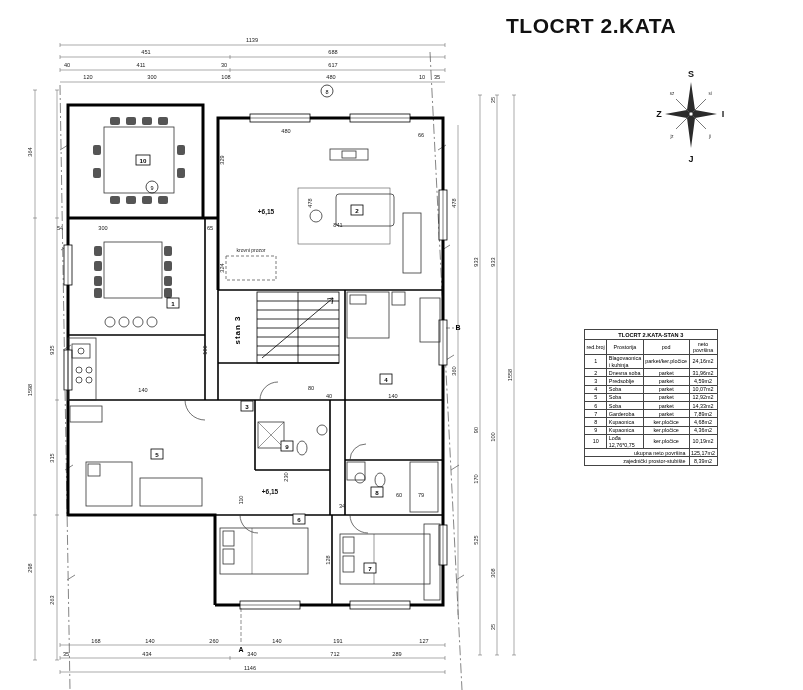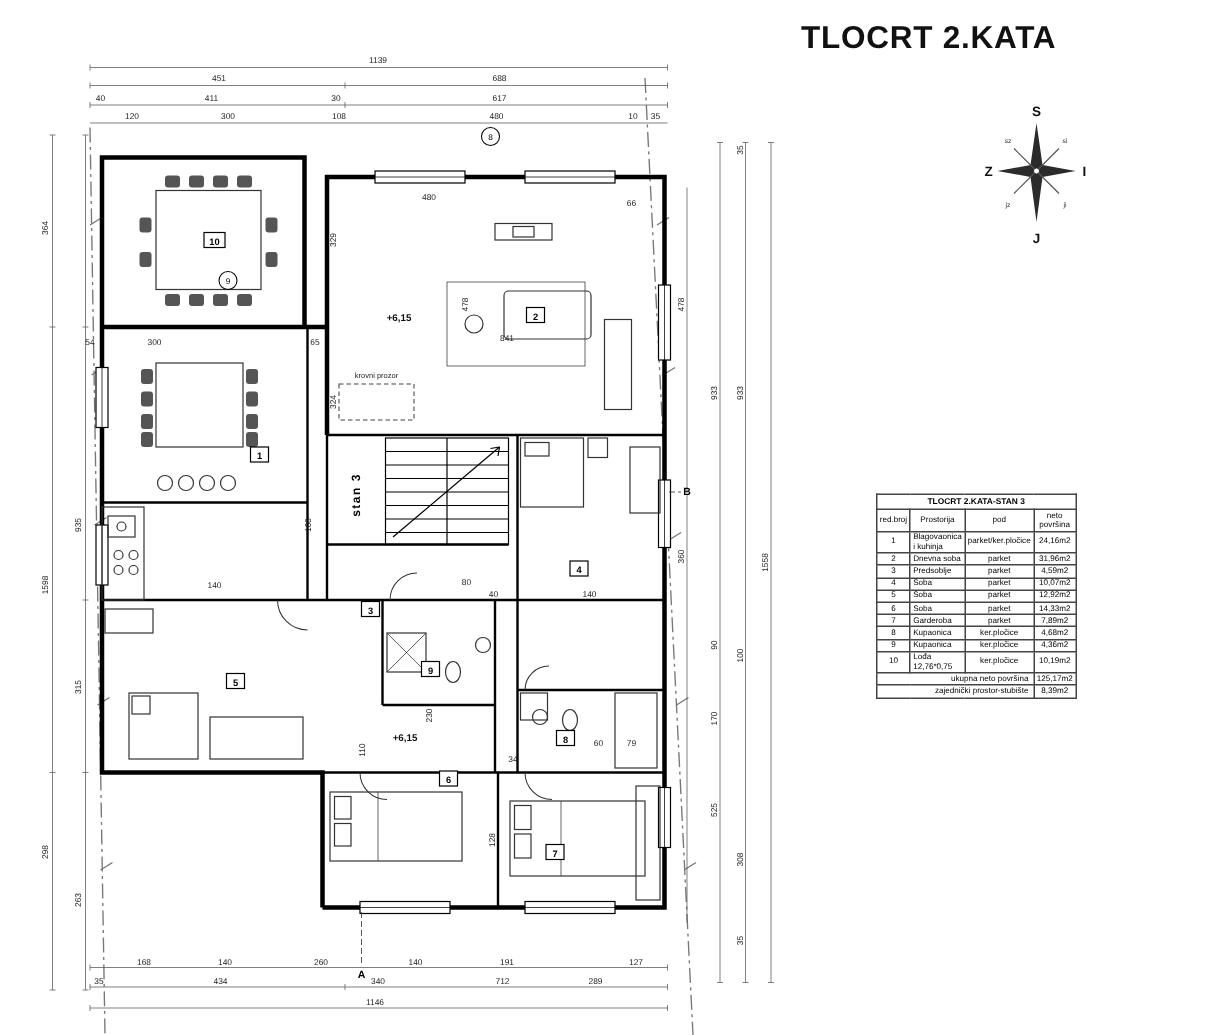--- a/index.html
+++ b/index.html
@@ -1,18 +1,18 @@
 <!DOCTYPE html>
 <html><head>
 <meta charset="utf-8">
 <style>
   html,body{margin:0;padding:0;background:#fff;}
   .canvas{position:relative;width:803px;height:690px;background:#ffffff;overflow:hidden;
           font-family:"Liberation Sans",sans-serif;}
-  .drawing-title{position:absolute;left:534px;top:14px;font-size:21px;font-weight:bold;
+  .drawing-title{position:absolute;left:506px;top:14px;font-size:21px;font-weight:bold;
                  color:#111;letter-spacing:.5px;white-space:nowrap;}
   svg text{font-family:"Liberation Sans",sans-serif;}
   .dim{font-size:5.6px;fill:#222;text-anchor:middle;}
   .lbl{font-size:5px;fill:#222;text-anchor:middle;}
   .elev{font-size:6.5px;fill:#111;text-anchor:middle;font-weight:bold;}
   .roomno{font-size:6.2px;fill:#000;text-anchor:middle;font-weight:bold;}
   .axis{font-size:5.5px;fill:#000;text-anchor:middle;}
   .marker{font-size:7px;fill:#000;text-anchor:middle;font-weight:bold;}
   .stairs-label{font-size:8px;fill:#000;text-anchor:middle;font-weight:bold;letter-spacing:1px;}
   .compass-letter{font-size:9px;fill:#111;text-anchor:middle;font-weight:bold;}

